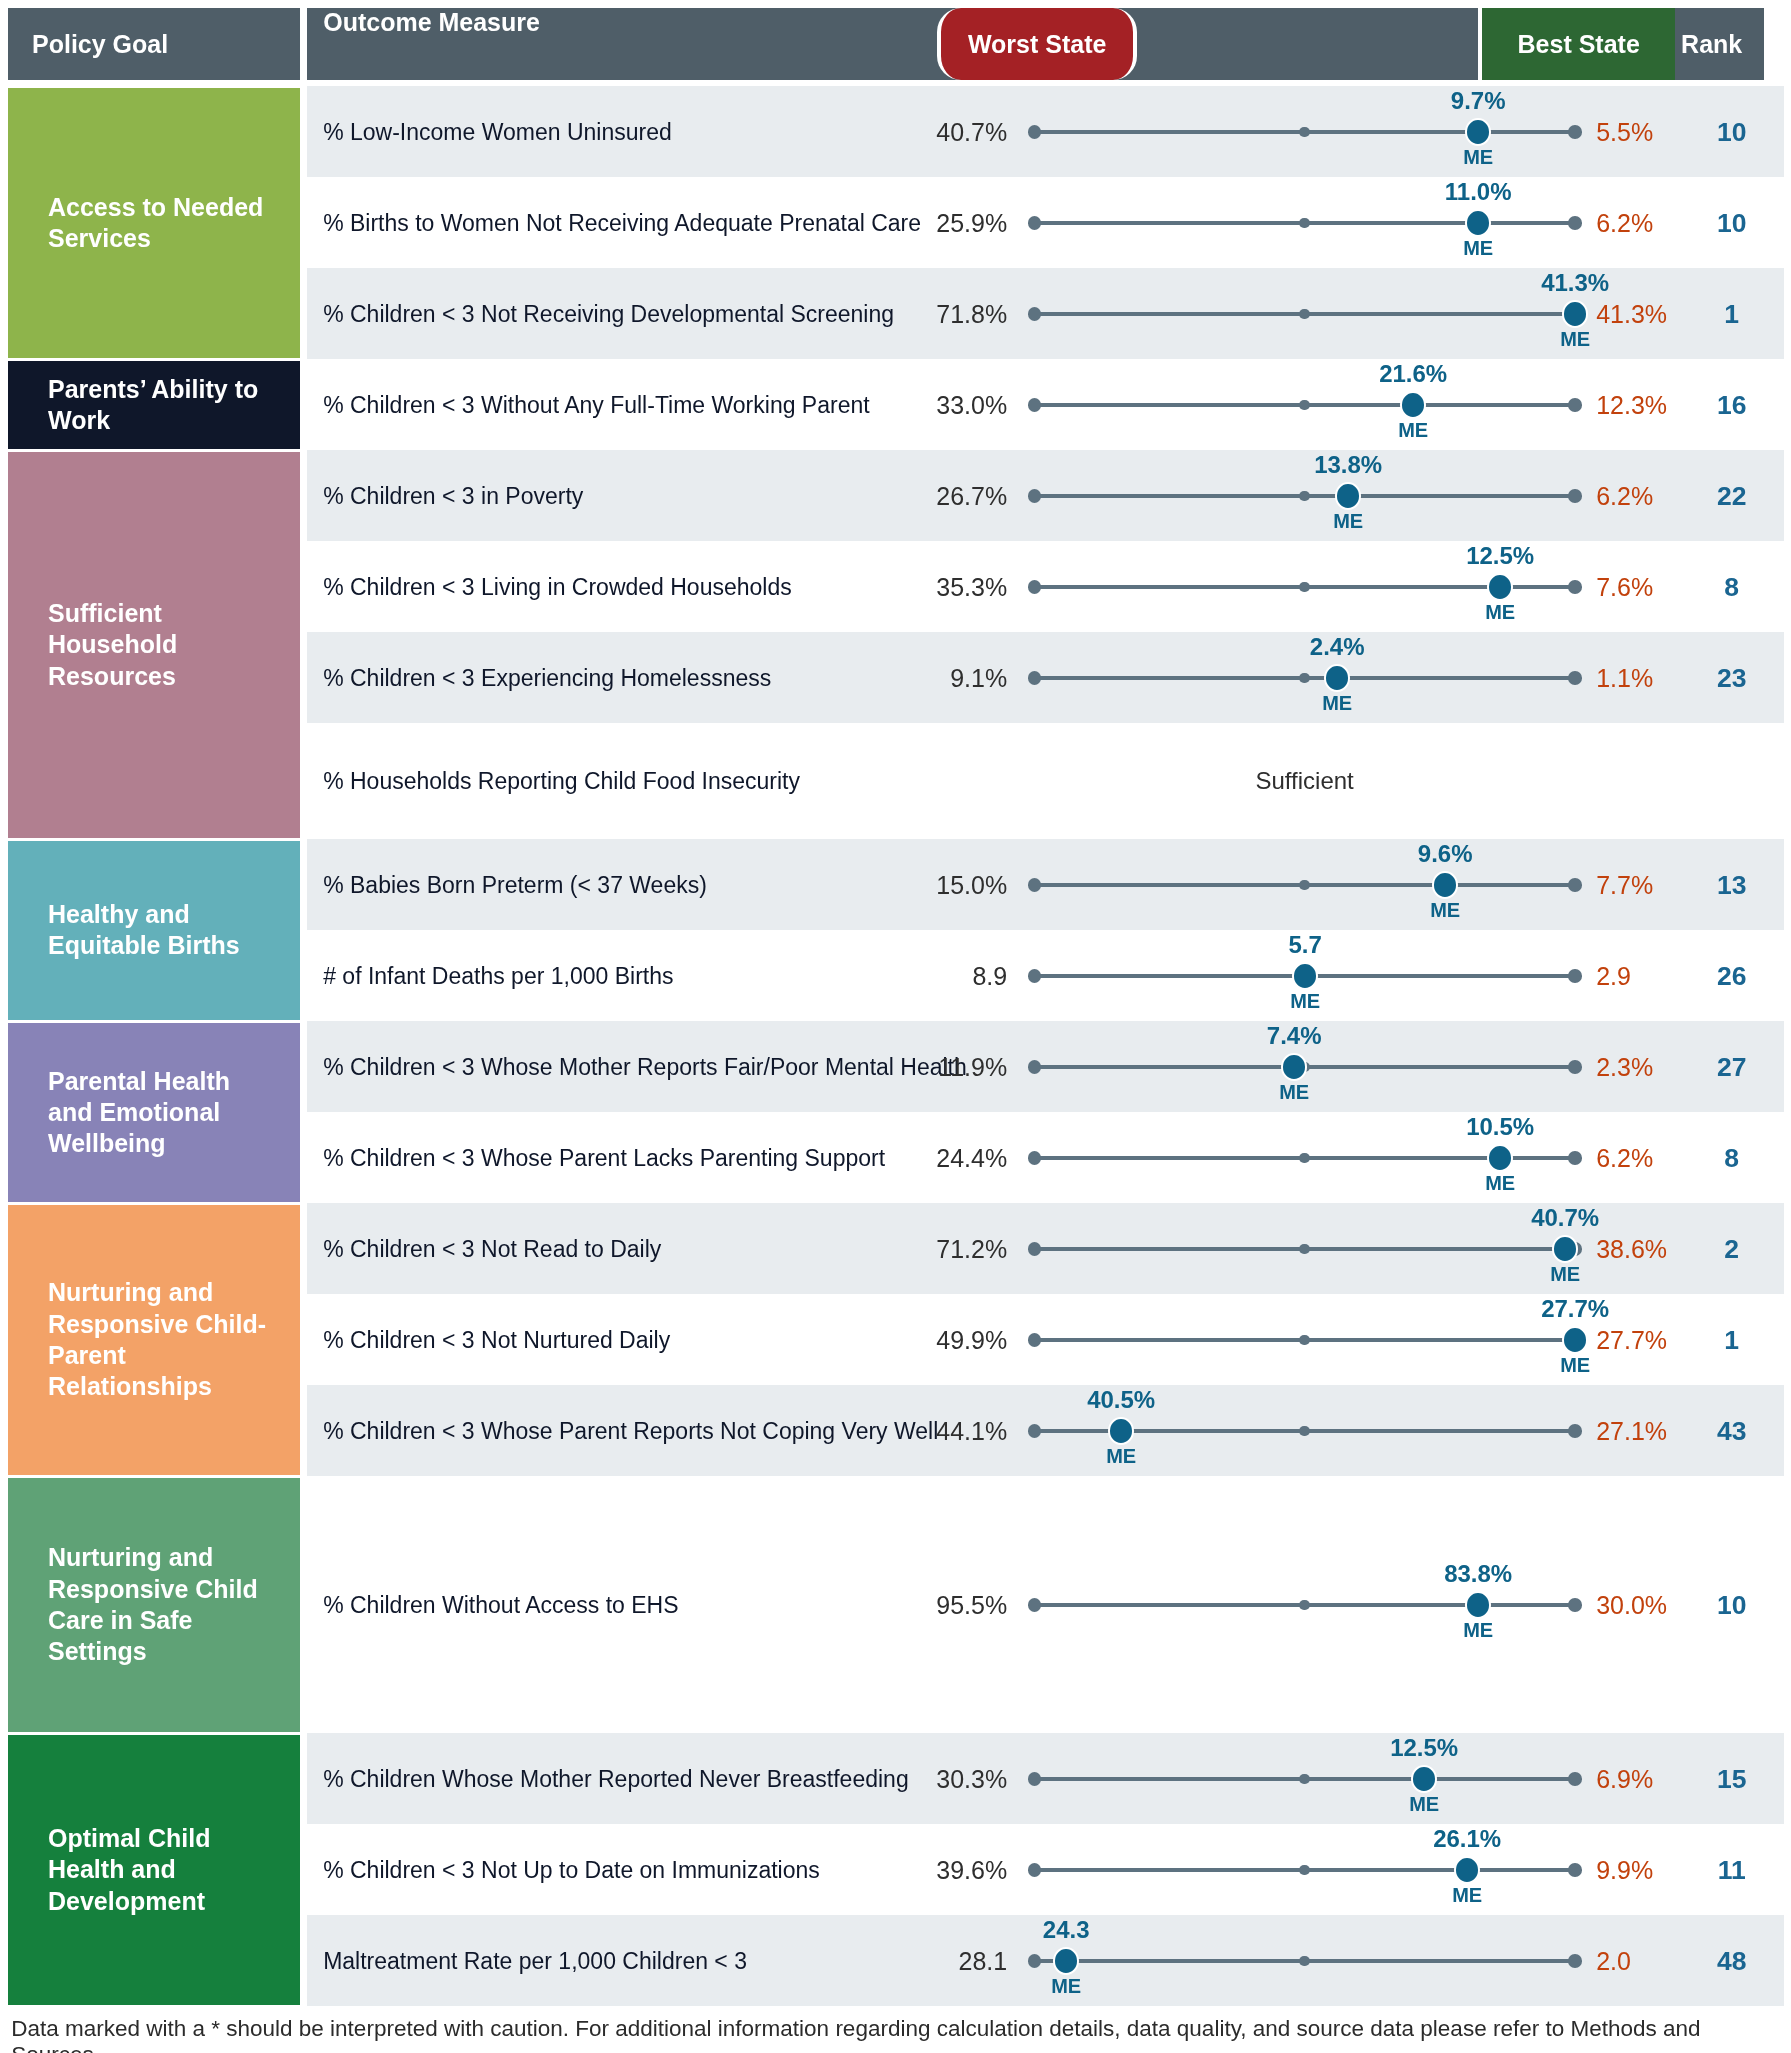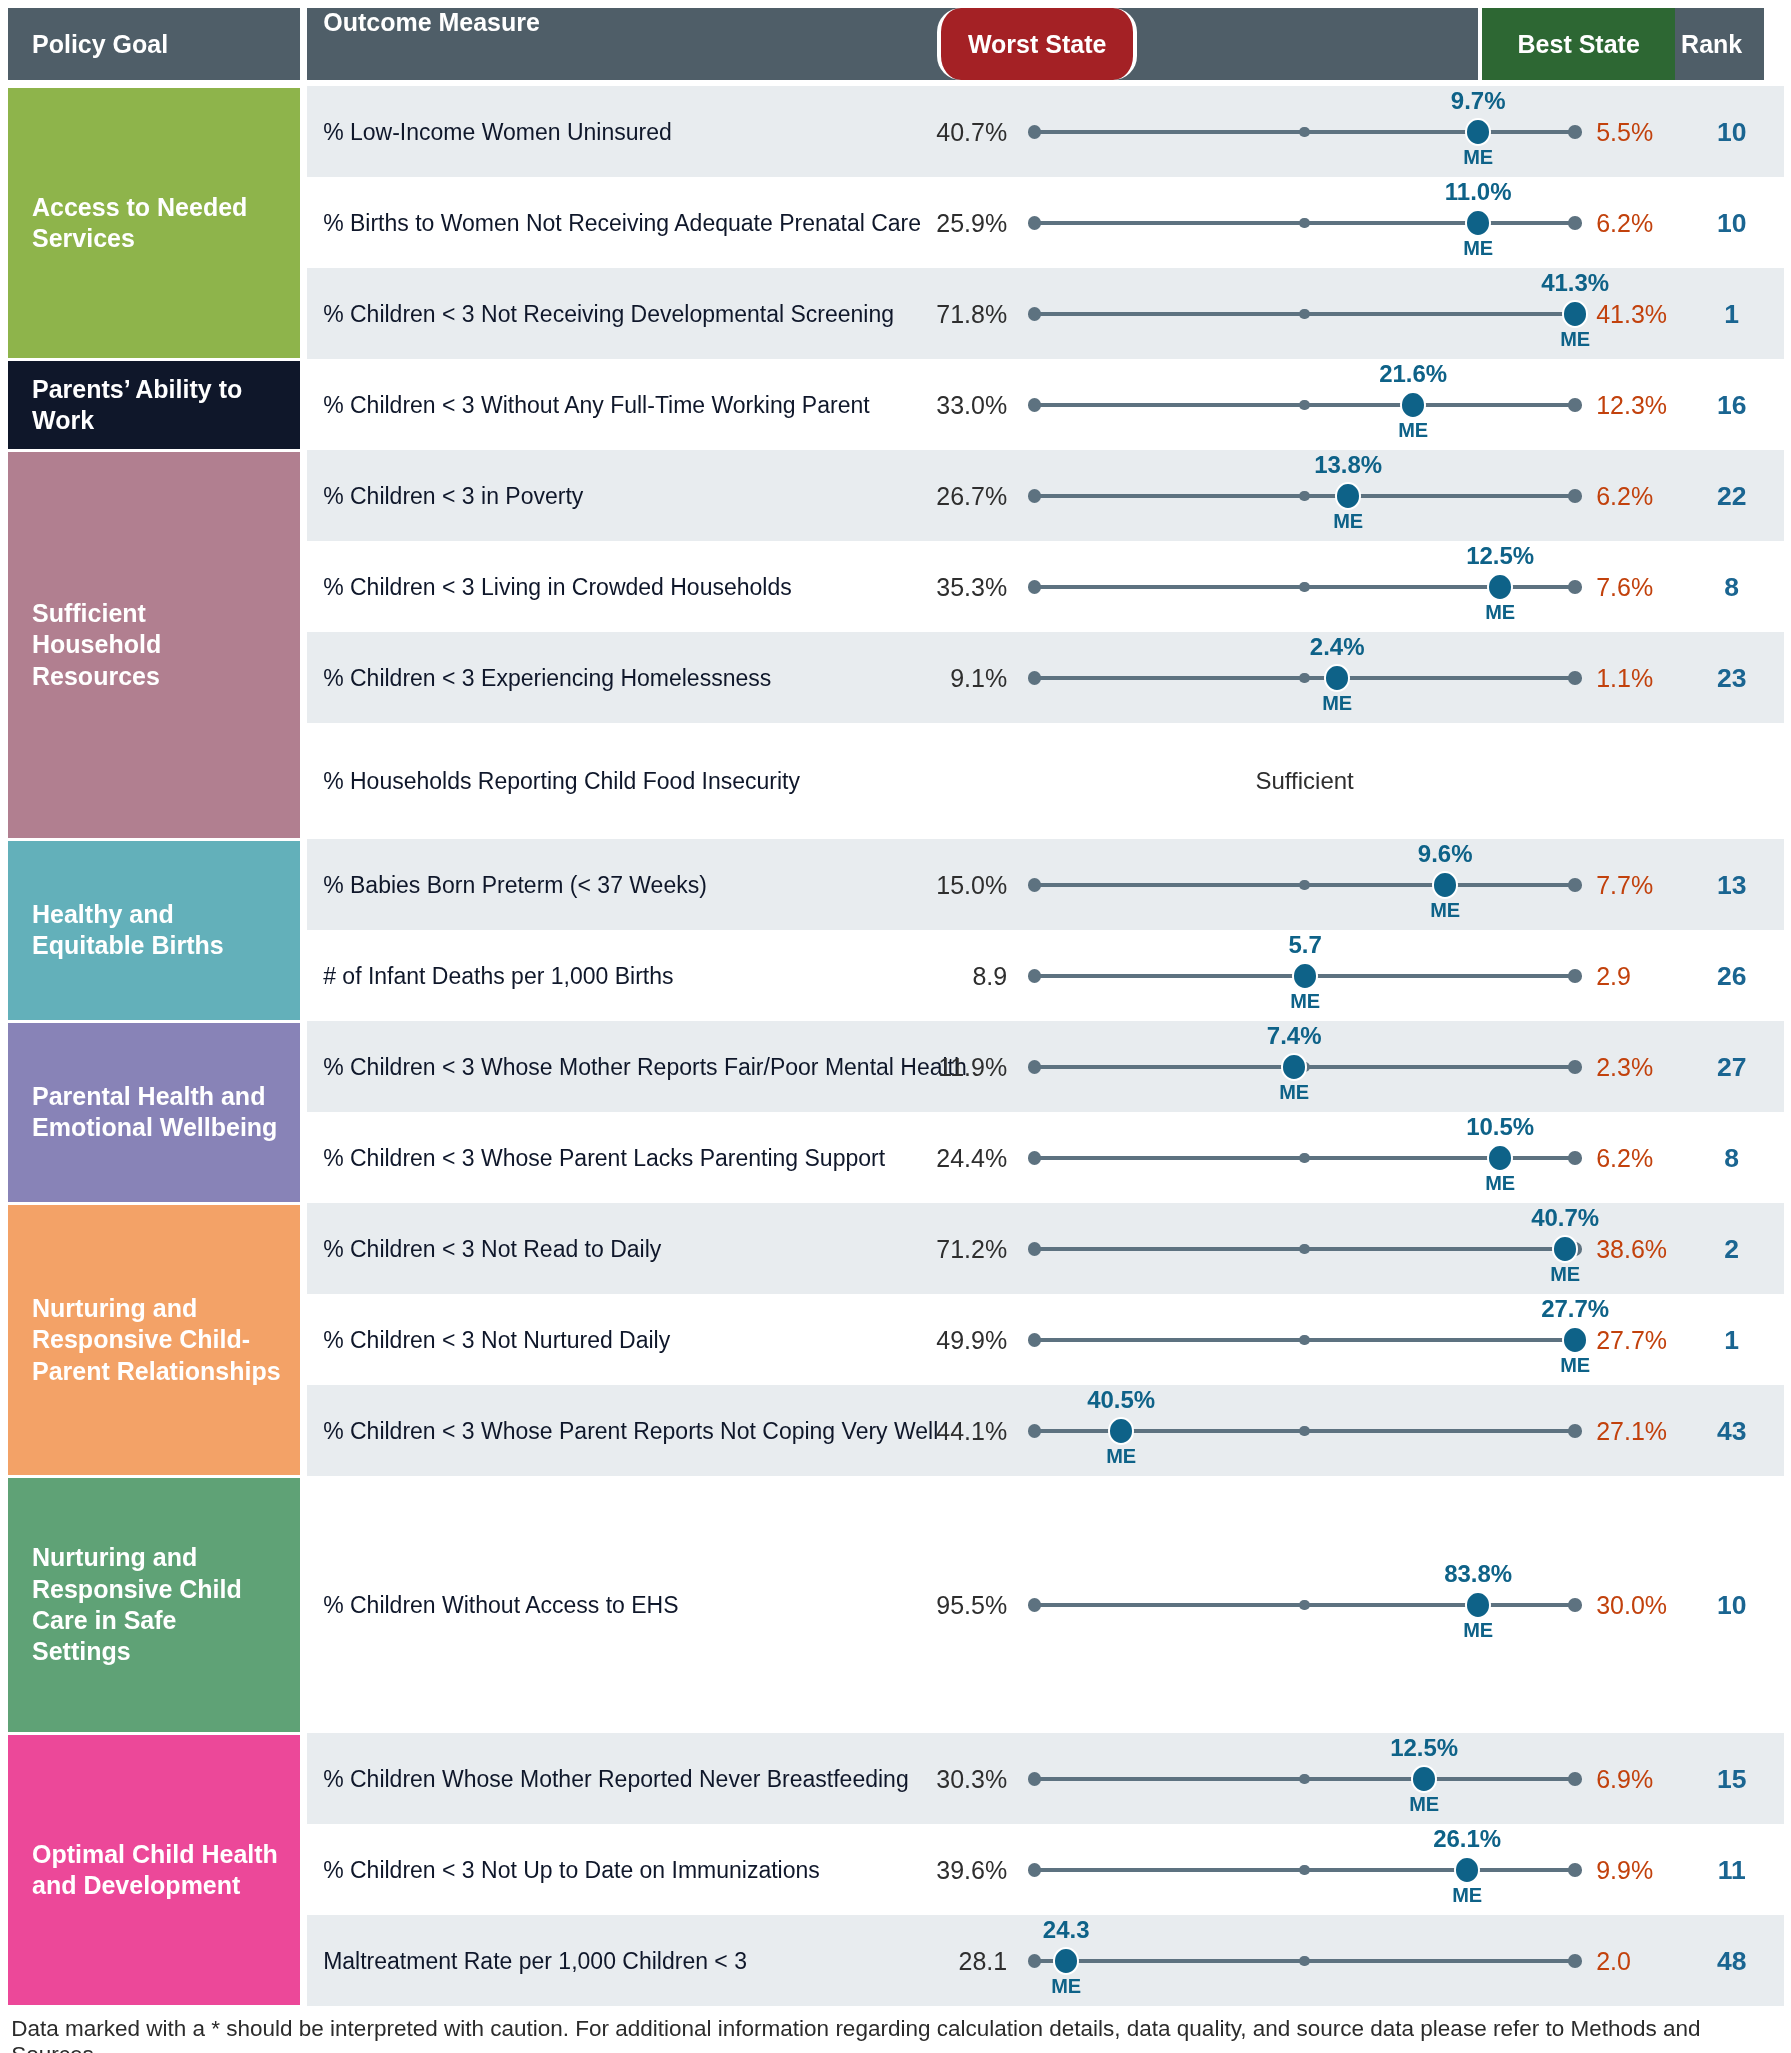--- a/index.html
+++ b/index.html
@@ -37,21 +37,21 @@
   .rank-hdr {
     width:105px; margin-left:4px; background:#4f5e68; color:#fff;
     font-size:25px; font-weight:bold; display:flex; align-items:center; justify-content:center;
   }
 
   
   .group { display:flex; }
   .goal-cell {
     width:292px; margin-right:7.2px; margin-top:1.6px; margin-bottom:1.6px;
     color:#fff; font-size:25px; font-weight:bold; line-height:1.25;
-    display:flex; align-items:center; padding-left:24px; padding-right:19px;
+    display:flex; align-items:center; padding-left:40px; padding-right:19px;
     box-sizing:border-box;
   }
   .rows { width:1477px; display:flex; flex-direction:column; }
   .row { position:relative; width:100%; }
   .row.gray { background:#e8ecef; }
   .row.white { background:#ffffff; }
 
   .measure {
     position:absolute; left:16px; top:50%; transform:translateY(-50%);
     font-size:23px; color:#0f172a; white-space:nowrap;
@@ -371,21 +371,21 @@
               <div class="me-val" style="left: 444px;">83.8%</div>
               <div class="me-dot" style="left: 444px;"></div>
               <div class="me-tag" style="left: 444px;">ME</div>
             </div>
             <div class="best-val">30.0%</div>
             <div class="rank-val">10</div>
           </div>
         </div>
       </div>
       <div class="group">
-        <div class="goal-cell" style="background: #ec4899;">Optimal Child Health and Development</div>
+        <div class="goal-cell" style="background: #15803d;">Optimal Child Health and Development</div>
         <div class="rows">
           <div class="row gray" style="height: 91px;">
             <div class="measure">% Children Whose Mother Reported Never Breastfeeding</div>
             <div class="worst-val">30.3%</div>
             <div class="line-wrap">
               <div class="track"></div>
               <div class="enddot left"></div>
               <div class="enddot right"></div>
               <div class="middot"></div>
               <div class="me-val" style="left: 390px;">12.5%</div>

